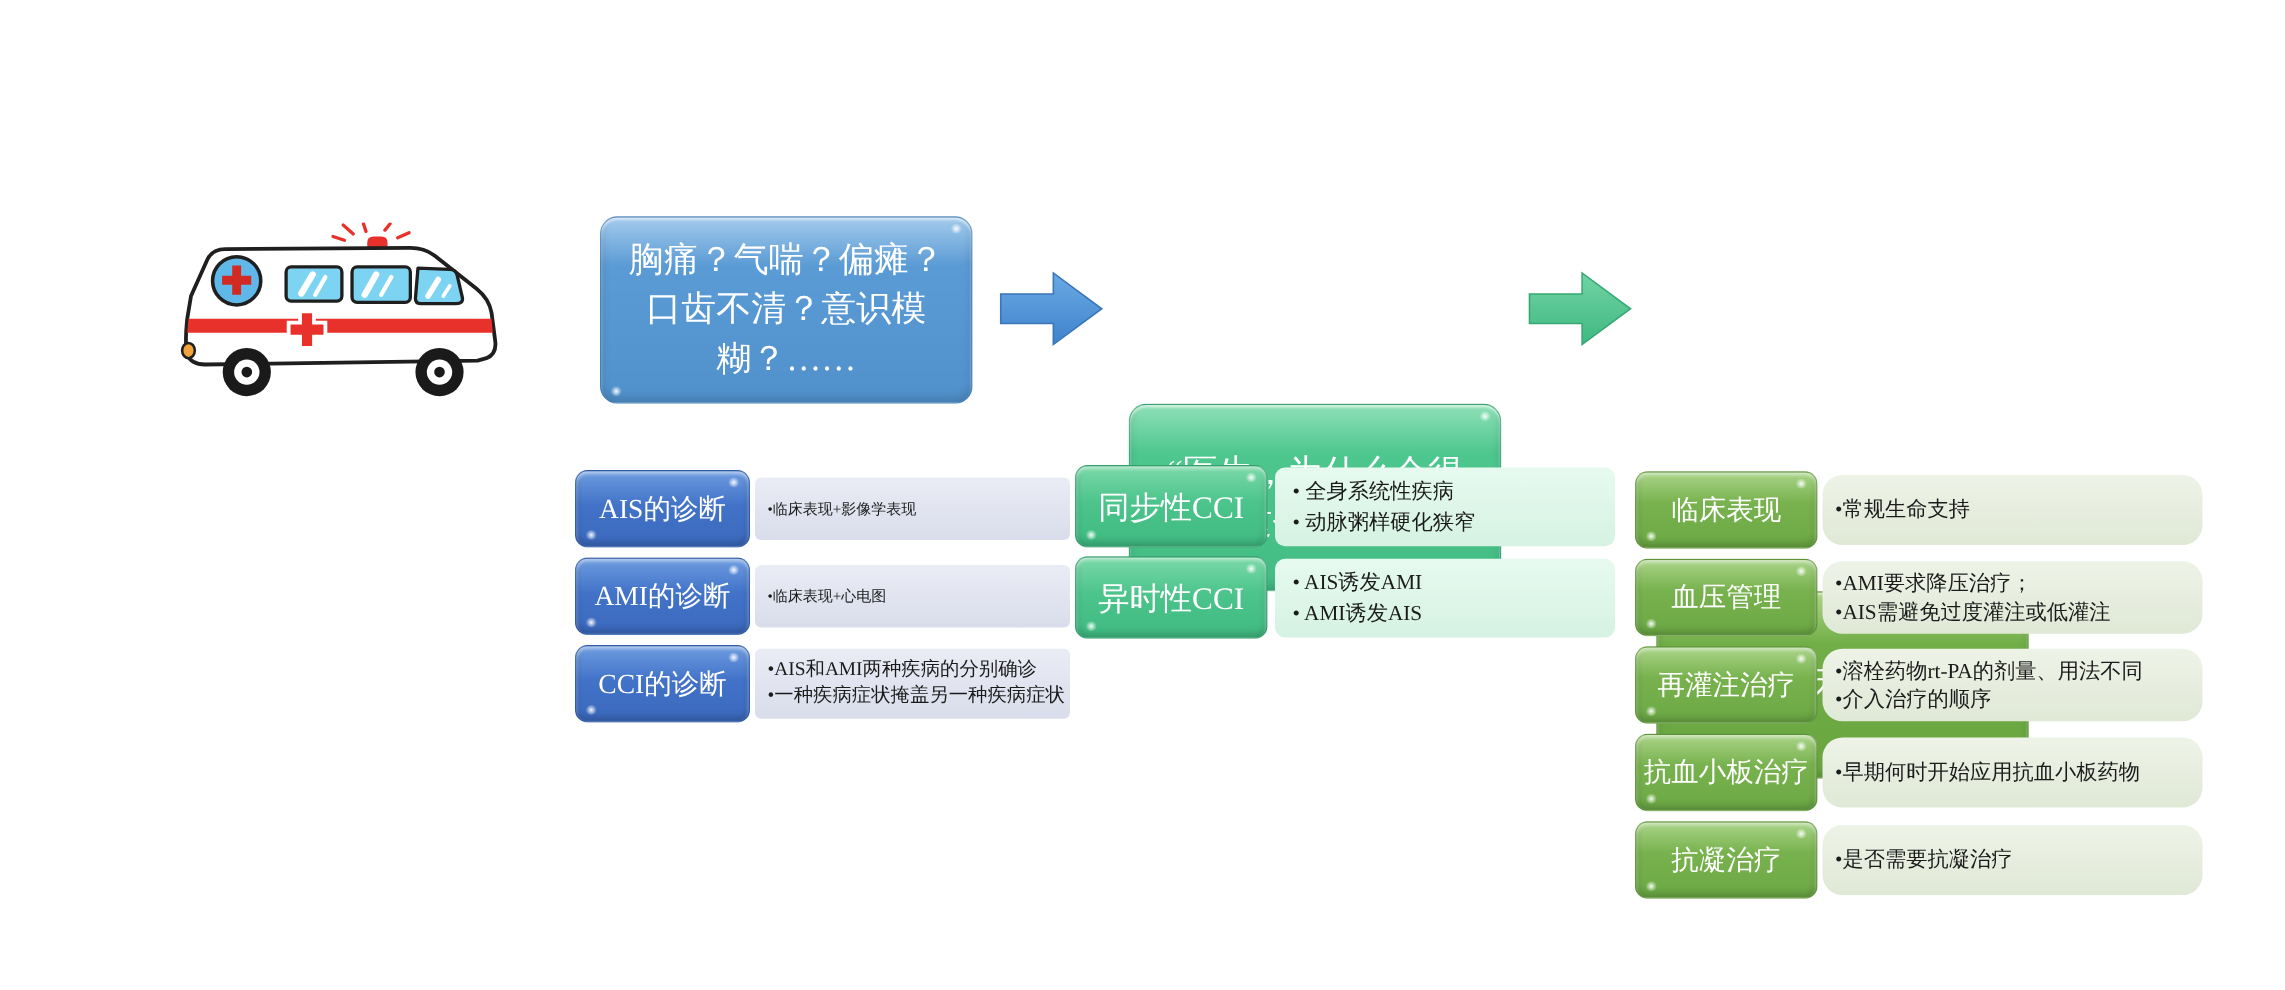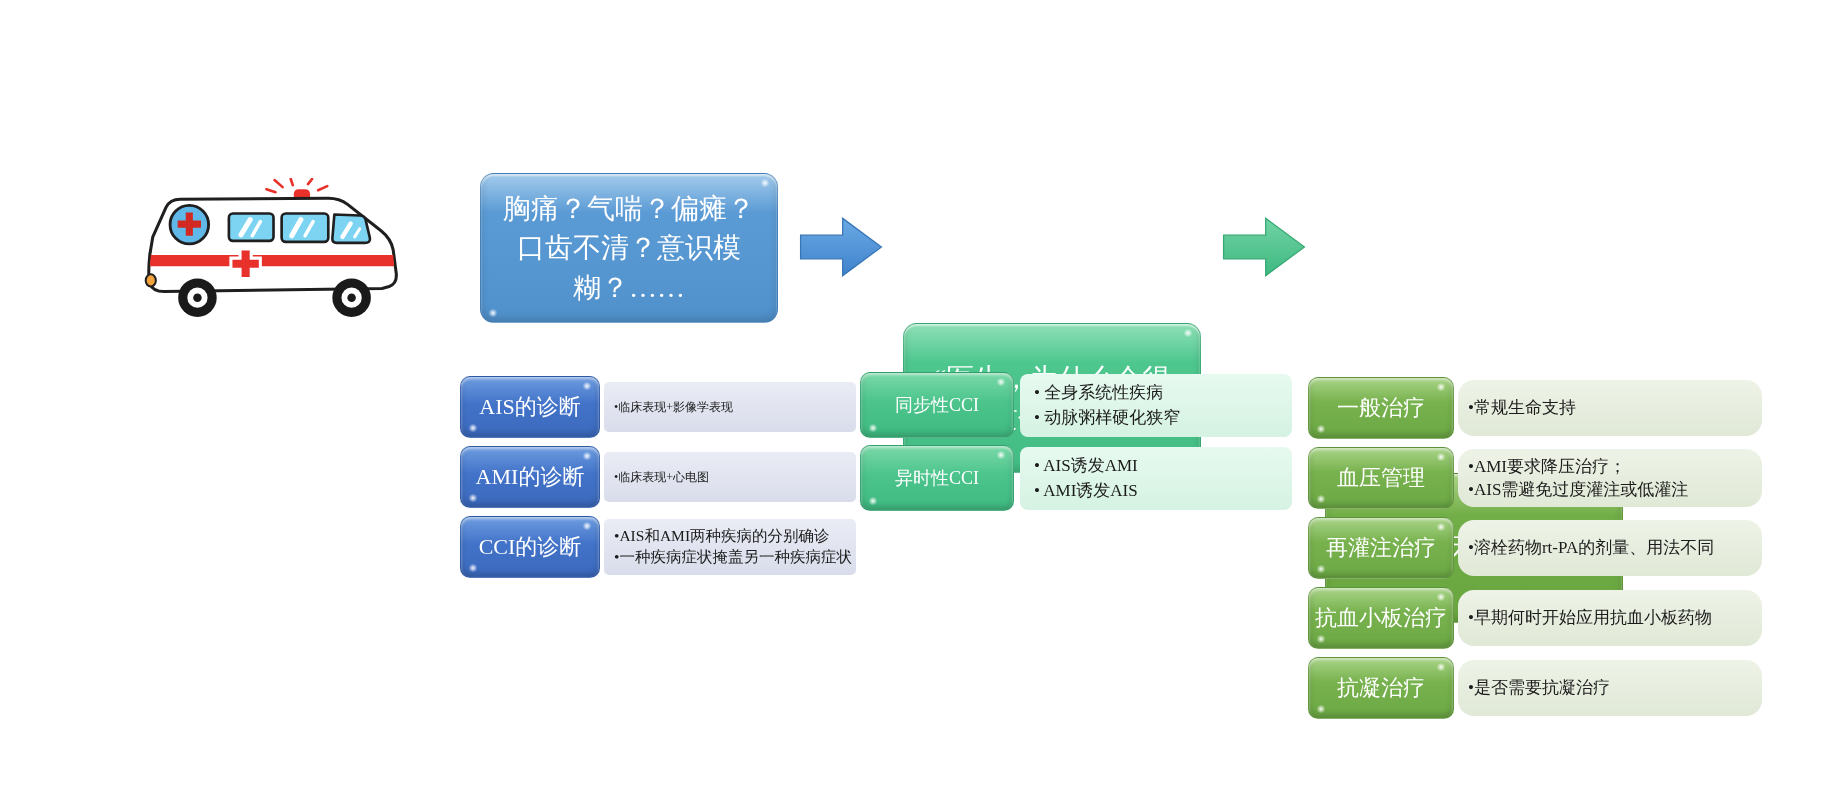--- a/index.html
+++ b/index.html
@@ -45,21 +45,21 @@
     flex:none;border-radius:10px;display:flex;align-items:center;justify-content:center;
     color:#ffffff;text-align:center;box-sizing:border-box;margin-left:24px;
   }
   .btn-blue{
     width:140px;height:62px;font-size:22px;
     background:linear-gradient(180deg,#6d9ce0 0%,#4273c8 45%,#3b69bd 100%);
     box-shadow:inset 0 2px 3px rgba(255,255,255,.55), inset 0 -3px 6px rgba(0,0,0,.2);
     border:1px solid rgba(30,60,120,.35);
   }
   .btn-mint{
-    width:154px;height:66px;font-size:18px;
+    width:154px;height:66px;font-size:25px;
     background:linear-gradient(180deg,#7ad9a8 0%,#4cc48c 45%,#3fba81 100%);
     box-shadow:inset 0 2px 3px rgba(255,255,255,.55), inset 0 -3px 6px rgba(0,0,0,.2);
     border:1px solid rgba(25,110,70,.35);
   }
   .btn-green{
     width:146px;height:62px;font-size:22px;padding:0 2px;
     background:linear-gradient(180deg,#a9d488 0%,#78b24e 40%,#6ba844 100%);
     box-shadow:inset 0 2px 3px rgba(255,255,255,.55), inset 0 -3px 6px rgba(0,0,0,.2);
     border:1px solid rgba(70,110,40,.35);
   }
@@ -220,41 +220,42 @@
       <div class="detail detail-mint">
         <div class="dline">• AIS诱发AMI</div>
         <div class="dline">• AMI诱发AIS</div>
       </div>
     </div>
   </div>
 
   <div class="col" style="left:1284px;top:377px;gap:8px;">
     <div class="row">
       <div class="btn btn-green glossy">
-        <span>一般治疗</span>
+        <span>临床表现</span>
       </div>
       <div class="detail detail-olive">
         <div class="dline">•常规生命支持</div>
       </div>
     </div>
     <div class="row">
       <div class="btn btn-green glossy">
         <span>血压管理</span>
       </div>
       <div class="detail detail-olive">
         <div class="dline">•AMI要求降压治疗；</div>
         <div class="dline">•AIS需避免过度灌注或低灌注</div>
       </div>
     </div>
     <div class="row">
       <div class="btn btn-green glossy">
         <span>再灌注治疗</span>
       </div>
       <div class="detail detail-olive">
         <div class="dline">•溶栓药物rt-PA的剂量、用法不同</div>
+        <div class="dline">•介入治疗的顺序</div>
       </div>
     </div>
     <div class="row">
       <div class="btn btn-green glossy">
         <span>抗血小板治疗</span>
       </div>
       <div class="detail detail-olive">
         <div class="dline">•早期何时开始应用抗血小板药物</div>
       </div>
     </div>

